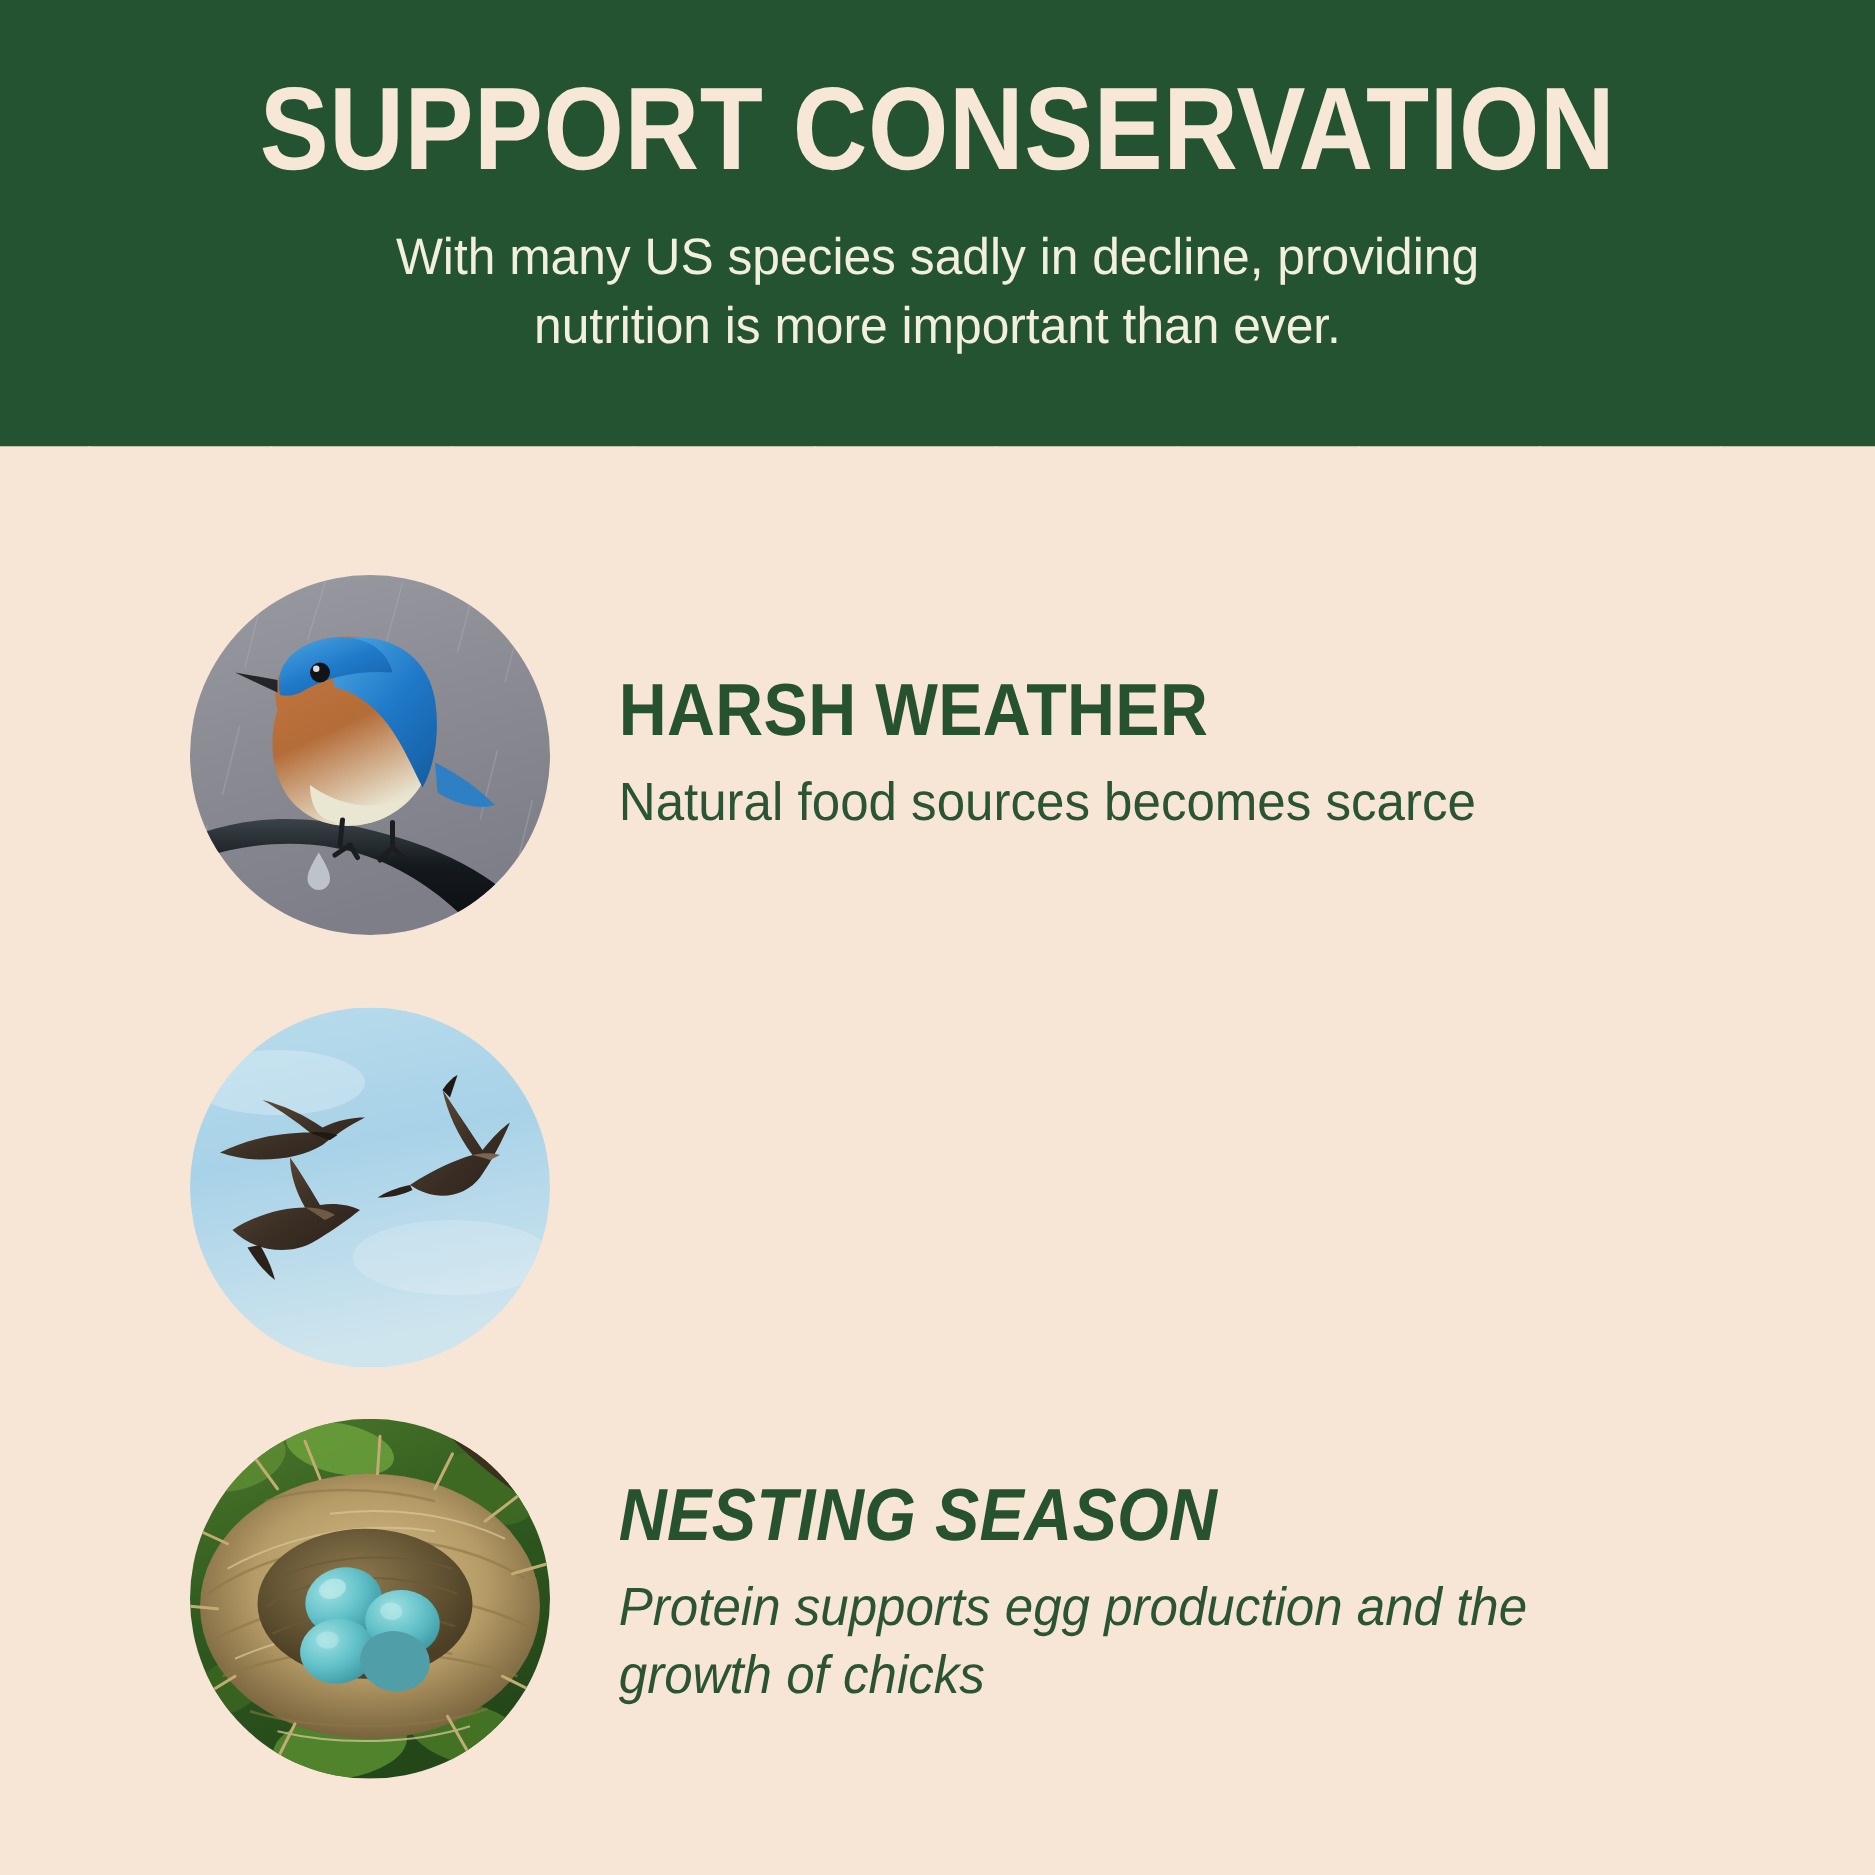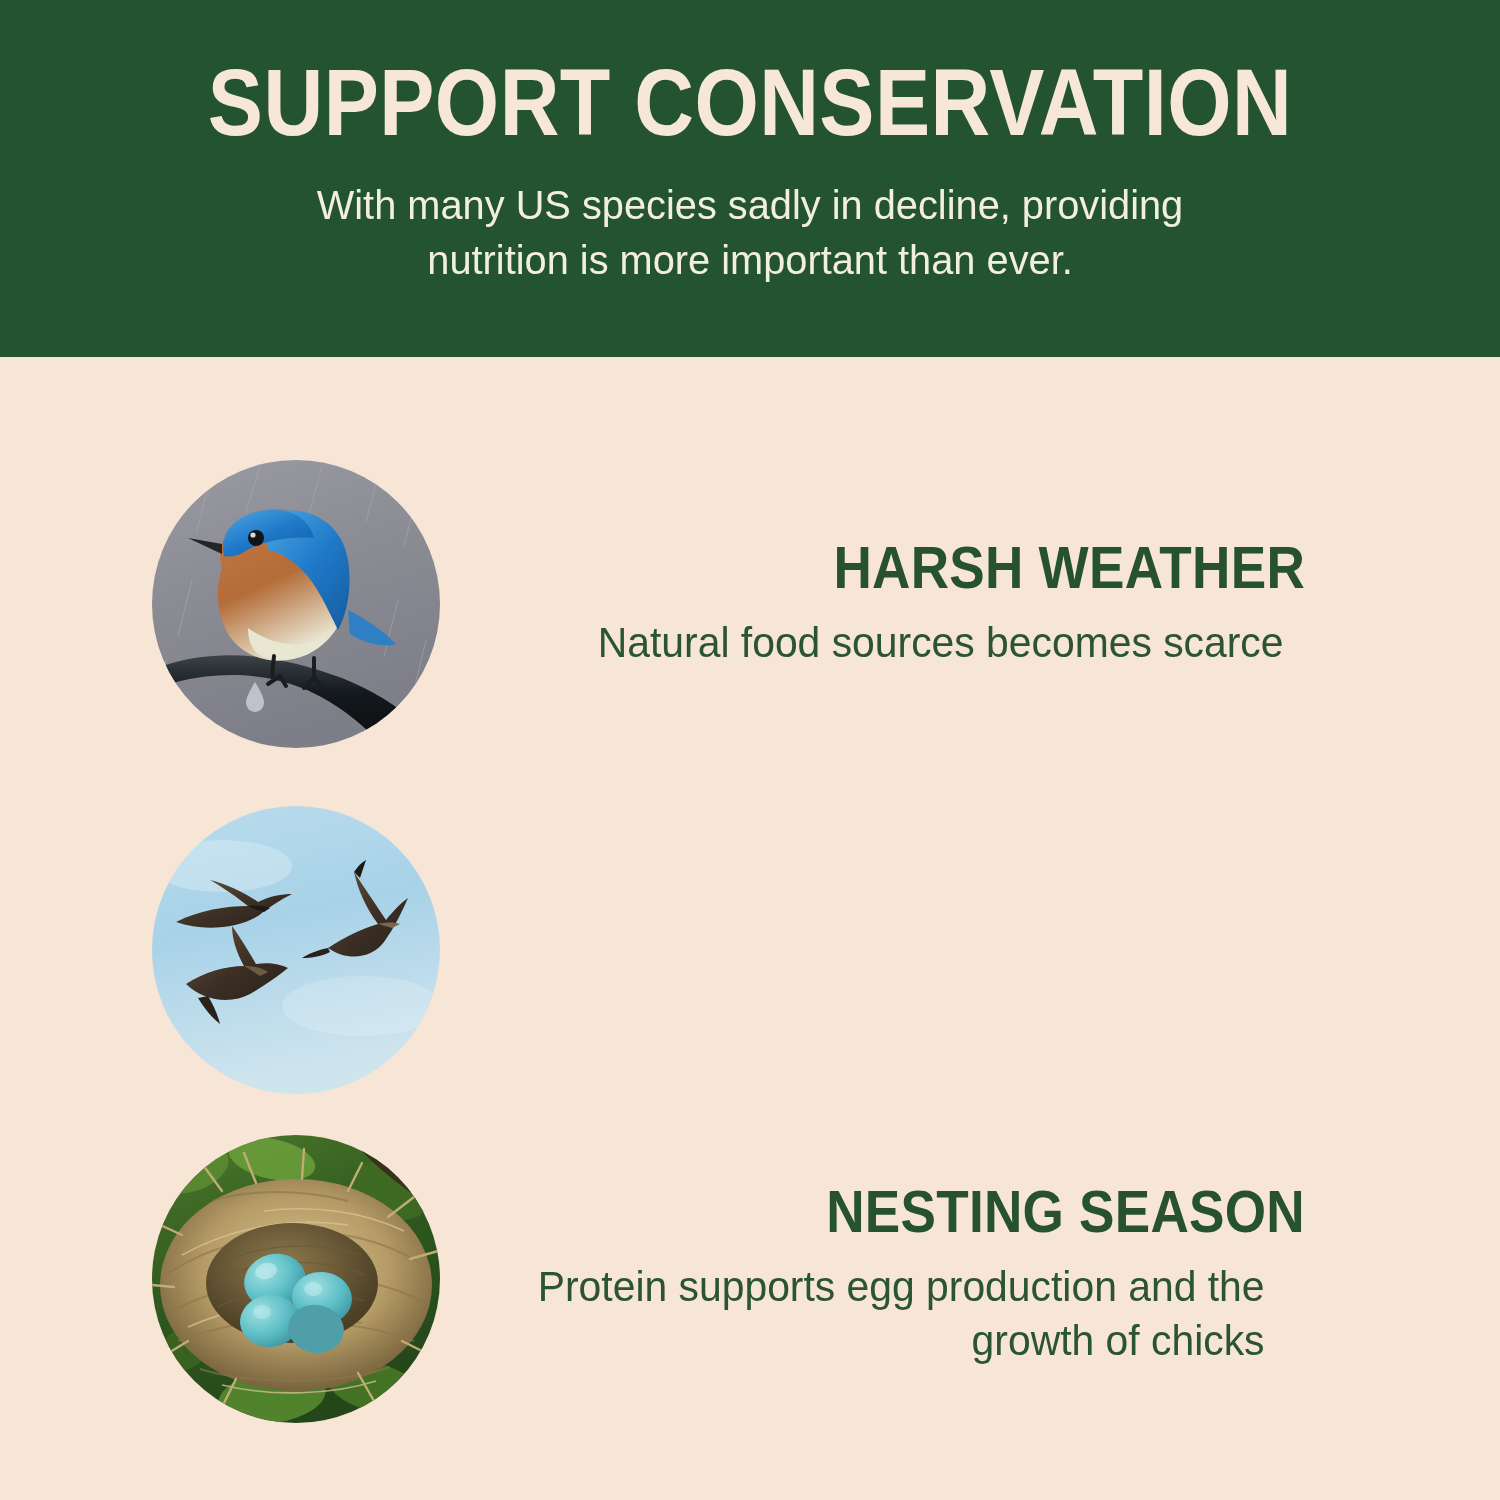--- a/index.html
+++ b/index.html
@@ -53,21 +53,20 @@
     width:1500px; height:58px;
     z-index:3;
     display:block;
   }
 
   
   .content{
     position:absolute; left:0; top:0;
     width:1500px; height:1176px;
     z-index:1;
-    text-align:right;
   }
   .feature-row{
     position:absolute;
     left:152px;
     width:1280px;
     height:288px;
   }
   .row-1{ top:460px; }
   .row-2{ top:806px; }
   .row-3{ top:1135px; }
@@ -105,21 +104,21 @@
     margin-top:17px;
     font-family:"Liberation Sans Narrow","Liberation Sans",sans-serif;
     font-weight:400;
     font-size:43px;
     line-height:1.26;
     color:#2A5434;
     transform:scaleX(0.95);
     transform-origin:left center;
     max-width:830px;
   }
-  .row-3 .feature-text{ justify-content:flex-start; padding-top:48px; }
+  .row-3 .feature-text{ justify-content:flex-start; padding-top:48px;font-style:italic; }
   .row-3 .feature-desc{ max-width:810px; }
 </style>
 </head>
 <body>
 
 <div class="poster">
 
   <div class="header">
     <div class="header-inner">
       <div class="poster-title">SUPPORT CONSERVATION</div>

